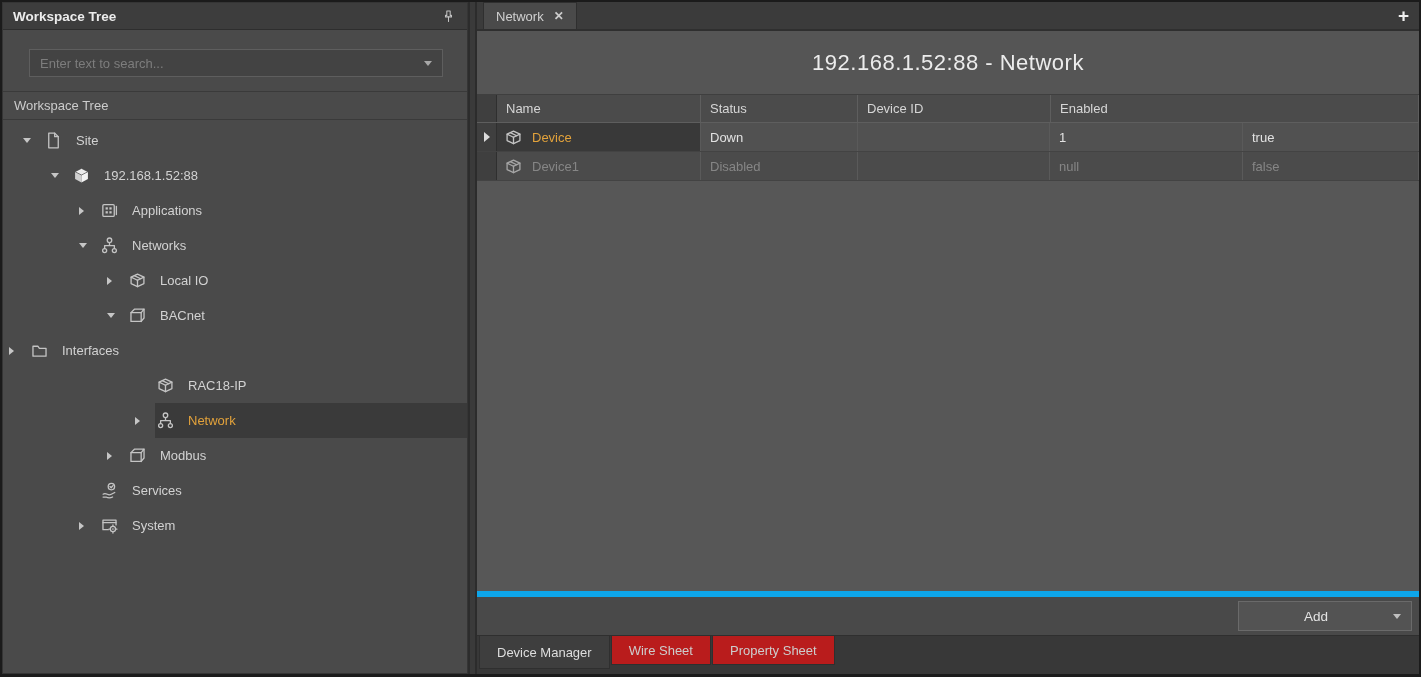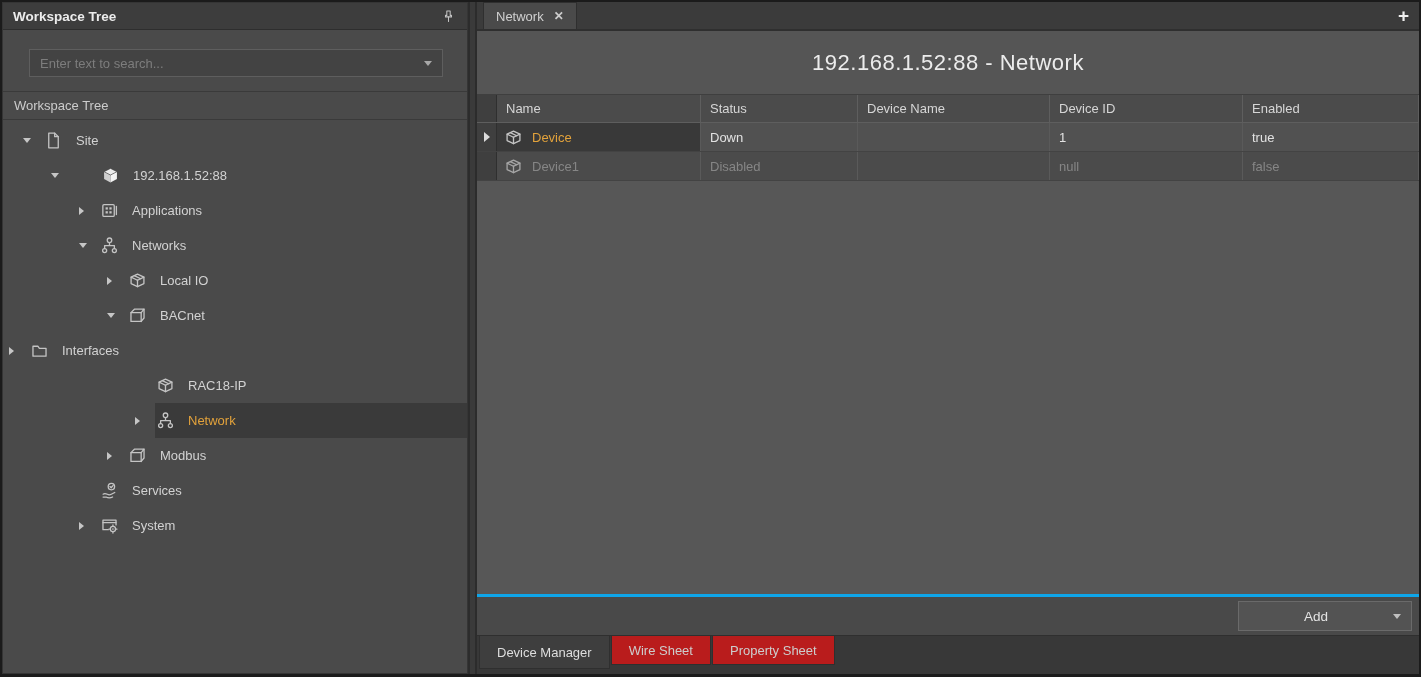--- a/index.html
+++ b/index.html
@@ -58,21 +58,21 @@
   .tab-bar { height:29px; background:#3b3b3b; border-bottom:2px solid #2f2f2f; display:flex; align-items:flex-end; position:relative; flex:none; }
   .doc-tab {
     height:27px; margin-left:6px; background:#4a4a4a; border:1px solid #2f2f2f; border-bottom:none;
     display:flex; align-items:center; gap:10px; padding:0 12px; color:#d0d0d0; cursor:pointer;
   }
   .doc-tab .close-x { color:#cdcdcd; font-size:12px; font-weight:bold; cursor:pointer; line-height:1; }
   .new-tab-btn { position:absolute; right:10px; top:4px; color:#efefef; font-size:19px; font-weight:bold; cursor:pointer; line-height:1; }
   .title-band { height:63px; background:#555555; display:flex; align-items:center; justify-content:center; flex:none; }
   .main-title { font-size:22px; color:#ececec; letter-spacing:0.5px; font-weight:400; }
   
-  .grid { flex:1; background:#575757; border-top:1px solid #3f3f3f; border-bottom:3px solid #0ea5e9; display:flex; flex-direction:column; overflow:hidden; }
+  .grid { flex:1; background:#575757; border-top:1px solid #3f3f3f; border-bottom:6px solid #0ea5e9; display:flex; flex-direction:column; overflow:hidden; }
   .grid-header { height:28px; background:#4b4b4b; border-bottom:1px solid #5e5e5e; display:flex; flex:none; }
   .gh-cell { border-right:1px solid #5e5e5e; display:flex; align-items:center; padding-left:9px; color:#d6d6d6; cursor:pointer; }
   .gh-ind { width:20px; background:#3f3f3f; border-right:1px solid #2f2f2f; flex:none; }
   .grid-row { height:29px; display:flex; border-bottom:1px solid #434343; cursor:pointer; }
   .gr-ind { width:20px; background:#3f3f3f; border-right:1px solid #2f2f2f; flex:none; display:flex; align-items:center; justify-content:center; }
   .gr-ind .tri-c { width:0; height:0; border-top:5px solid transparent; border-bottom:5px solid transparent; border-left:6px solid #dcdcdc; }
   .gr-cell { border-right:1px solid #5a5a5a; display:flex; align-items:center; padding-left:9px; color:#e2e2e2; overflow:hidden; white-space:nowrap; }
   .grid-row.r-normal { background:#515151; }
   .grid-row.r-disabled { background:#4b4b4b; }
   .grid-row.r-disabled .gr-cell { color:#868686; }
@@ -128,21 +128,21 @@
         <span class="row-core">
           <span class="ticon">
             <svg class="lineicon" viewBox="0 0 16 16">
               <path d="M4 1.8h5l3 3v9.4H4z"></path>
               <path d="M9 1.8v3h3"></path>
             </svg>
           </span>
           <span class="tlabel">Site</span>
         </span>
       </div>
-      <div class="tree-row" style="padding-left: 42px; gap: 29px;">
+      <div class="tree-row" style="padding-left: 42px;">
         <span class="twisty">
           <span class="tri-e"></span>
         </span>
         <span class="row-core">
           <span class="ticon">
             <svg viewBox="0 0 16 16">
               <polygon points="8,2 13.4,4.8 8,7.6 2.6,4.8" fill="#ececec"></polygon>
               <polygon points="2.6,4.8 8,7.6 8,13.8 2.6,11" fill="#cfcfcf"></polygon>
               <polygon points="13.4,4.8 8,7.6 8,13.8 13.4,11" fill="#f4f4f4"></polygon>
               <polygon points="8,2 13.4,4.8 8,7.6 2.6,4.8 8,2" fill="none" stroke="#454545" stroke-width="0.5"></polygon>
@@ -319,21 +319,20 @@
     <span class="new-tab-btn">+</span>
   </div>
   <div class="title-band">
     <span class="main-title">192.168.1.52:88 - Network</span>
   </div>
   <div class="grid">
     <div class="grid-header" id="grid-header">
         <div class="gh-ind"></div>
         <div class="gh-cell" style="width: 204px;">Name</div>
         <div class="gh-cell" style="width: 157px;">Status</div>
-        <div class="gh-cell" style="width: 192px;">Device Name</div>
         <div class="gh-cell" style="width: 193px;">Device ID</div>
         <div class="gh-cell" style="flex: 1 1 0%;">Enabled</div>
       </div>
     <div id="grid-rows">
         <div class="grid-row r-normal">
           <div class="gr-ind">
             <span class="tri-c"></span>
           </div>
           <div class="gr-cell name-cell cell-selected" style="width: 204px;">
             <span class="ticon">

